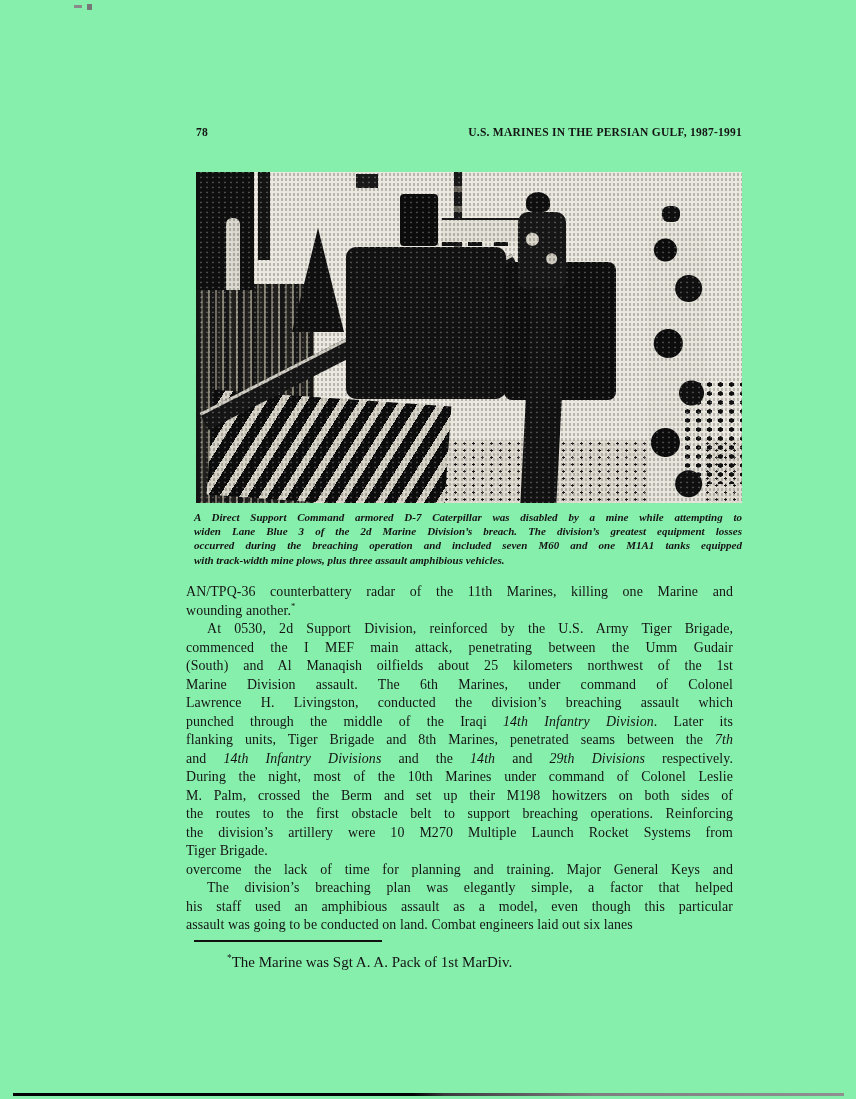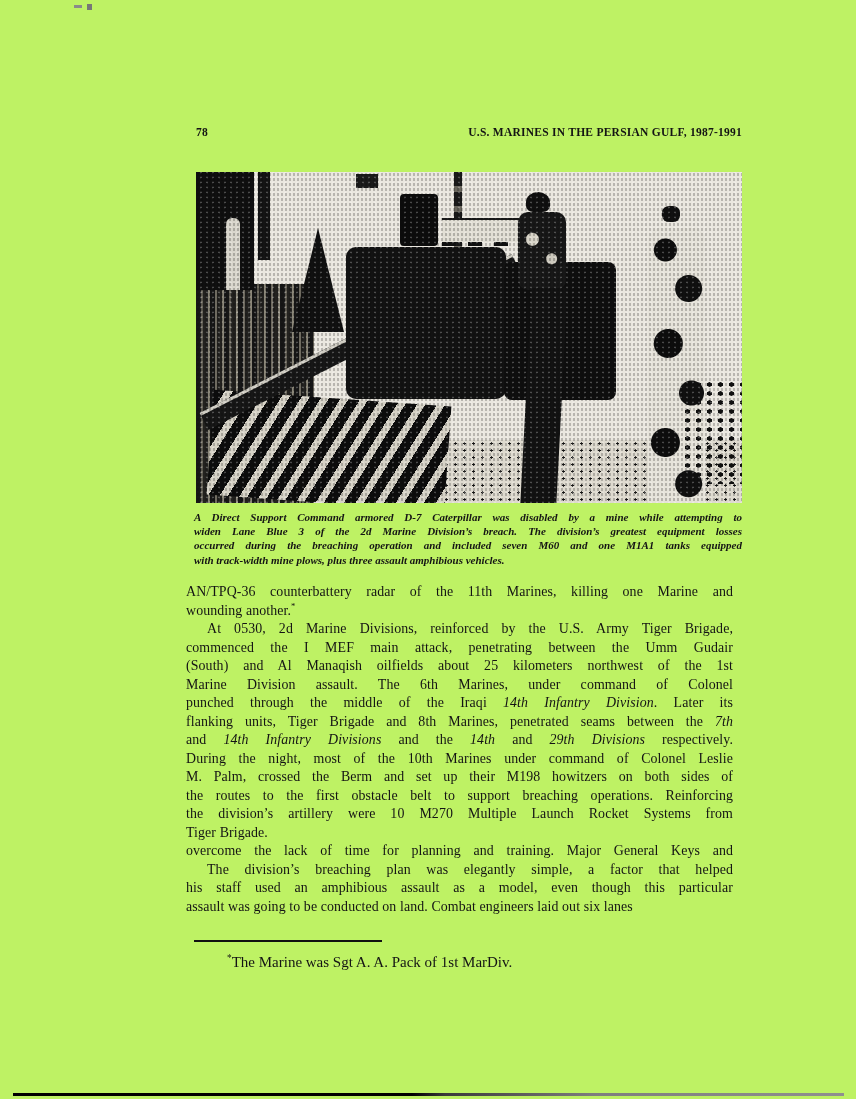--- a/index.html
+++ b/index.html
@@ -1,18 +1,18 @@
 <!DOCTYPE html>
 <html><head>
 <meta charset="utf-8">
 <style>
   html,body { margin:0; padding:0; background:#ffffff; }
   .page {
     position:relative; width:856px; height:1099px; overflow:hidden;
-    background:#bef264; color:#141414;
+    background:#86efac; color:#141414;
     font-family:"Liberation Serif","DejaVu Serif",serif;
   }
 
   
   .speck { position:absolute; background:#8a8a8a; }
   .s1 { left:74px; top:5px; width:8px; height:3px; }
   .s2 { left:87px; top:4px; width:5px; height:6px; background:#777; }
 
   
   .header {
@@ -132,24 +132,25 @@
   <div class="caption" id="caption">
       <div class="line jl"><span>A Direct Support Command armored D-7 Caterpillar was disabled by a mine while attempting to</span></div>
       <div class="line jl"><span>widen Lane Blue 3 of the 2d Marine Division’s breach. The division’s greatest equipment losses</span></div>
       <div class="line jl"><span>occurred during the breaching operation and included seven M60 and one M1A1 tanks equipped</span></div>
       <div class="line"><span>with track-width mine plows, plus three assault amphibious vehicles.</span></div>
     </div>
 
   <div class="body" id="body">
       <div class="line jl"><span>AN/TPQ-36 counterbattery radar of the 11th Marines, killing one Marine and</span></div>
       <div class="line"><span>wounding another.</span><sup>*</sup></div>
-      <div class="line jl ind"><span>At 0530, 2d Marine Divisions, reinforced by the U.S. Army Tiger Brigade,</span></div>
+      <div class="line jl ind"><span>At 0530, 2d Support Division, reinforced by the U.S. Army Tiger Brigade,</span></div>
       <div class="line jl"><span>commenced the I MEF main attack, penetrating between the Umm Gudair</span></div>
       <div class="line jl"><span>(South) and Al Manaqish oilfields about 25 kilometers northwest of the 1st</span></div>
       <div class="line jl"><span>Marine Division assault. The 6th Marines, under command of Colonel</span></div>
+      <div class="line jl"><span>Lawrence H. Livingston, conducted the division’s breaching assault which</span></div>
       <div class="line jl"><span>punched through the middle of the Iraqi </span><span class="it">14th Infantry Division</span><span>. Later its</span></div>
       <div class="line jl"><span>flanking units, Tiger Brigade and 8th Marines, penetrated seams between the </span><span class="it">7th</span></div>
       <div class="line jl"><span>and </span><span class="it">14th Infantry Divisions</span><span> and the </span><span class="it">14th</span><span> and </span><span class="it">29th Divisions</span><span> respectively.</span></div>
       <div class="line jl"><span>During the night, most of the 10th Marines under command of Colonel Leslie</span></div>
       <div class="line jl"><span>M. Palm, crossed the Berm and set up their M198 howitzers on both sides of</span></div>
       <div class="line jl"><span>the routes to the first obstacle belt to support breaching operations. Reinforcing</span></div>
       <div class="line jl"><span>the division’s artillery were 10 M270 Multiple Launch Rocket Systems from</span></div>
       <div class="line"><span>Tiger Brigade.</span></div>
       <div class="line jl"><span>overcome the lack of time for planning and training. Major General Keys and</span></div>
       <div class="line jl ind"><span>The division’s breaching plan was elegantly simple, a factor that helped</span></div>

